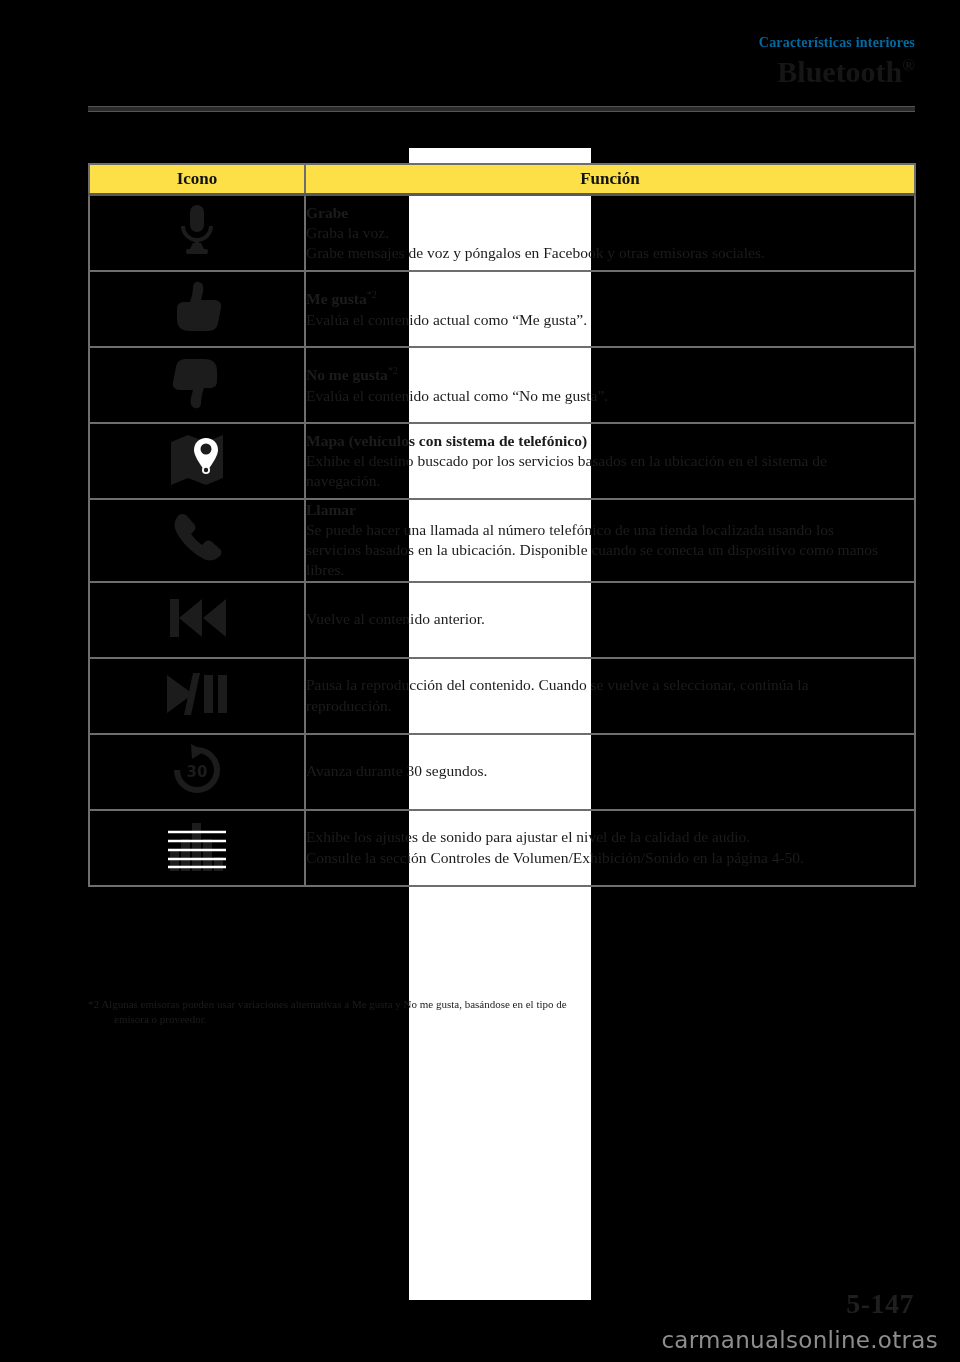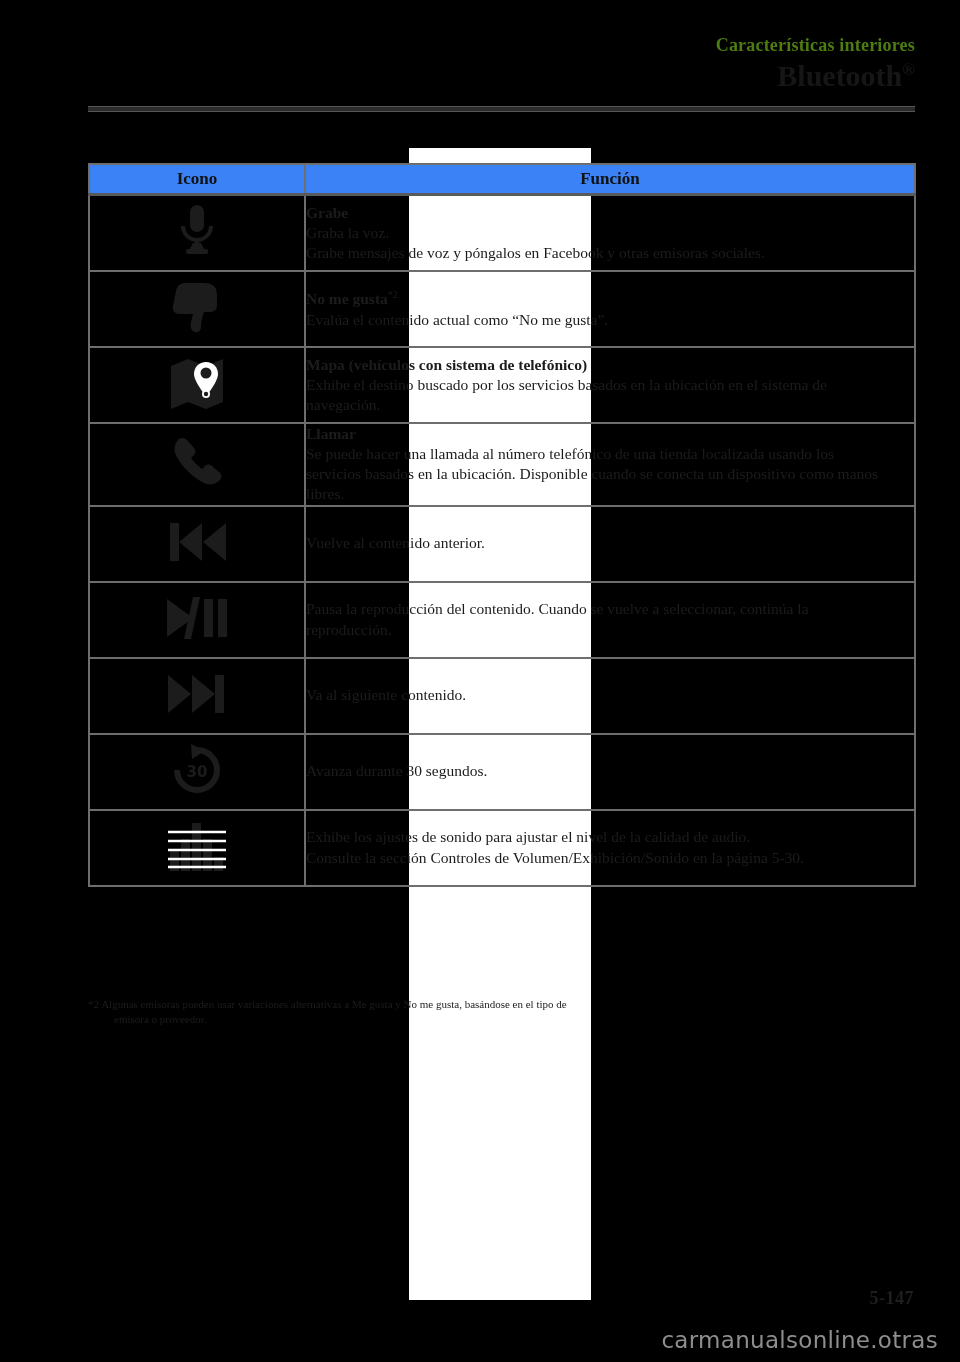--- a/index.html
+++ b/index.html
@@ -16,22 +16,22 @@
     background:#ffffff;z-index:0;
   }
 
   
   #page{position:absolute;inset:0;z-index:2;}
 
   
   #header{position:absolute;right:45px;top:36px;text-align:right;}
   #header .kicker{
     font-family:"Liberation Serif",serif;
-    font-weight:bold;font-size:18px;letter-spacing:.2px;
-    color:#4d7c0f;line-height:1;
+    font-weight:bold;font-size:14px;letter-spacing:.2px;
+    color:#0369a1;line-height:1;
   }
   #header .title{
     font-family:"Liberation Serif",serif;
     font-weight:bold;font-size:30px;line-height:1.15;margin-top:5px;
     color:#161616;
   }
   #header .title .reg{font-size:17px;vertical-align:super;}
   #rule{
     position:absolute;left:88px;right:45px;top:106px;height:4px;
     background:#2b2b2b;border-top:1px solid #555;border-bottom:1px solid #555;
@@ -42,21 +42,21 @@
     position:absolute;left:88px;top:163px;width:828px;
     border-collapse:collapse;table-layout:fixed;
   }
   #table col.icon{width:216px;}
   #table th,#table td{
     border:2px solid #6e6e6e;
     vertical-align:middle;
     padding:0;
   }
   #table thead th{
-    background:#3b82f6;color:#111;
+    background:#fde047;color:#111;
     font-weight:bold;font-size:17px;
     text-align:center;height:28px;
     border-bottom:3px solid #5a5a5a;
     margin-top:26px;
   }
   #table tbody td{background:transparent;}
   td.icon-cell{text-align:center;height:74px;}
   td.fn-cell{padding:8px 10px 9px 10px;}
   .fn{font-size:15.5px;line-height:1.30;}
   .fn b{font-weight:bold;}
@@ -70,21 +70,21 @@
   #footnote{
     position:absolute;left:88px;top:997px;width:830px;
     font-size:11px;line-height:1.32;
   }
   #footnote .ind{display:block;padding-left:26px;text-indent:-26px;}
   #footnote .ind .cont{padding-left:26px;text-align:right;}
 
   
   #page-number{
     position:absolute;right:46px;top:1288px;
-    font-weight:bold;font-size:18px;color:#1f1f1f;
+    font-weight:bold;font-size:28px;color:#1f1f1f;
     letter-spacing:.5px;
   }
   #watermark{
     position:absolute;right:22px;top:1327px;
     font-family:"DejaVu Sans", sans-serif;
     font-size:23px;color:#8e8e8e;letter-spacing:.3px;
   }
 </style>
 </head>
 <body>
@@ -126,20 +126,37 @@
         </td>
         <td class="fn-cell">
           <div class="fn">
             <div><b>Grabe</b></div>
             <div>Graba la voz.</div>
             <div>Grabe mensajes de voz y póngalos en Facebook y otras emisoras sociales.</div>
           </div>
         </td>
       </tr>
 
+      <tr>
+        <td class="icon-cell">
+          <span class="glyph">
+            <svg width="56" height="52" viewBox="0 0 56 52">
+              <path d="M21 50 C12 50 8 46 8 38 L8 28 C8 23 11 21 15 21 L21 21
+                       C23 15 24 10 24 6 C24 2 27 0 30 1 C34 2 35 6 34 11 L32 19
+                       L45 19 C50 19 53 22 52 27 L49 42 C48 48 44 50 39 50 Z" fill="#1c1c1c"></path>
+            </svg>
+          </span>
+        </td>
+        <td class="fn-cell">
+          <div class="fn">
+            <div><b>Me gusta</b><span class="sup">*2</span></div>
+            <div>Evalúa el contenido actual como “Me gusta”.</div>
+          </div>
+        </td>
+      </tr>
 
       <tr>
         <td class="icon-cell">
           <span class="glyph">
             <svg width="56" height="52" viewBox="0 0 56 52">
               <g transform="translate(56,52) rotate(180)">
                 <path d="M21 50 C12 50 8 46 8 38 L8 28 C8 23 11 21 15 21 L21 21
                          C23 15 24 10 24 6 C24 2 27 0 30 1 C34 2 35 6 34 11 L32 19
                          L45 19 C50 19 53 22 52 27 L49 42 C48 48 44 50 39 50 Z" fill="#1c1c1c"></path>
               </g>
@@ -226,36 +243,20 @@
           </span>
         </td>
         <td class="fn-cell">
           <div class="fn">
             <div>Pausa la reproducción del contenido. Cuando se vuelve a seleccionar, continúa la</div>
             <div>reproducción.</div>
           </div>
         </td>
       </tr>
 
-      <tr>
-        <td class="icon-cell">
-          <span class="glyph">
-            <svg width="66" height="50" viewBox="0 0 66 50">
-              <path d="M4 6 L27 25 L4 44 Z" fill="#1c1c1c"></path>
-              <path d="M28 6 L51 25 L28 44 Z" fill="#1c1c1c"></path>
-              <rect x="51" y="6" width="9" height="38" fill="#1c1c1c"></rect>
-            </svg>
-          </span>
-        </td>
-        <td class="fn-cell">
-          <div class="fn">
-            <div>Va al siguiente contenido.</div>
-          </div>
-        </td>
-      </tr>
 
       <tr>
         <td class="icon-cell">
           <span class="glyph">
             <svg width="56" height="56" viewBox="0 0 56 56">
               <path d="M28 8 A20 20 0 1 1 8 28" fill="none" stroke="#1c1c1c" stroke-width="6"></path>
               <path d="M22 2 L36 9 L23 17 Z" fill="#1c1c1c"></path>
               <text x="28" y="35" font-family="DejaVu Sans, sans-serif" font-size="15" font-weight="bold" fill="#1c1c1c" text-anchor="middle">30</text>
             </svg>
           </span>
@@ -284,21 +285,21 @@
                 <line x1="0" y1="31" x2="58" y2="31"></line>
                 <line x1="0" y1="40" x2="58" y2="40"></line>
                 <line x1="0" y1="48" x2="58" y2="48"></line>
               </g>
             </svg>
           </span>
         </td>
         <td class="fn-cell">
           <div class="fn">
             <div>Exhibe los ajustes de sonido para ajustar el nivel de la calidad de audio.</div>
-            <div>Consulte la sección Controles de Volumen/Exhibición/Sonido en la página 5-30.</div>
+            <div>Consulte la sección Controles de Volumen/Exhibición/Sonido en la página 4-50.</div>
           </div>
         </td>
       </tr>
 
     </tbody>
   </table>
 
   <div id="footnote">
     <span class="ind">*2 Algunas emisoras pueden usar variaciones alternativas a Me gusta y No me gusta, basándose en el tipo de</span>
     <span class="ind"><span class="cont">emisora o proveedor.</span></span>

